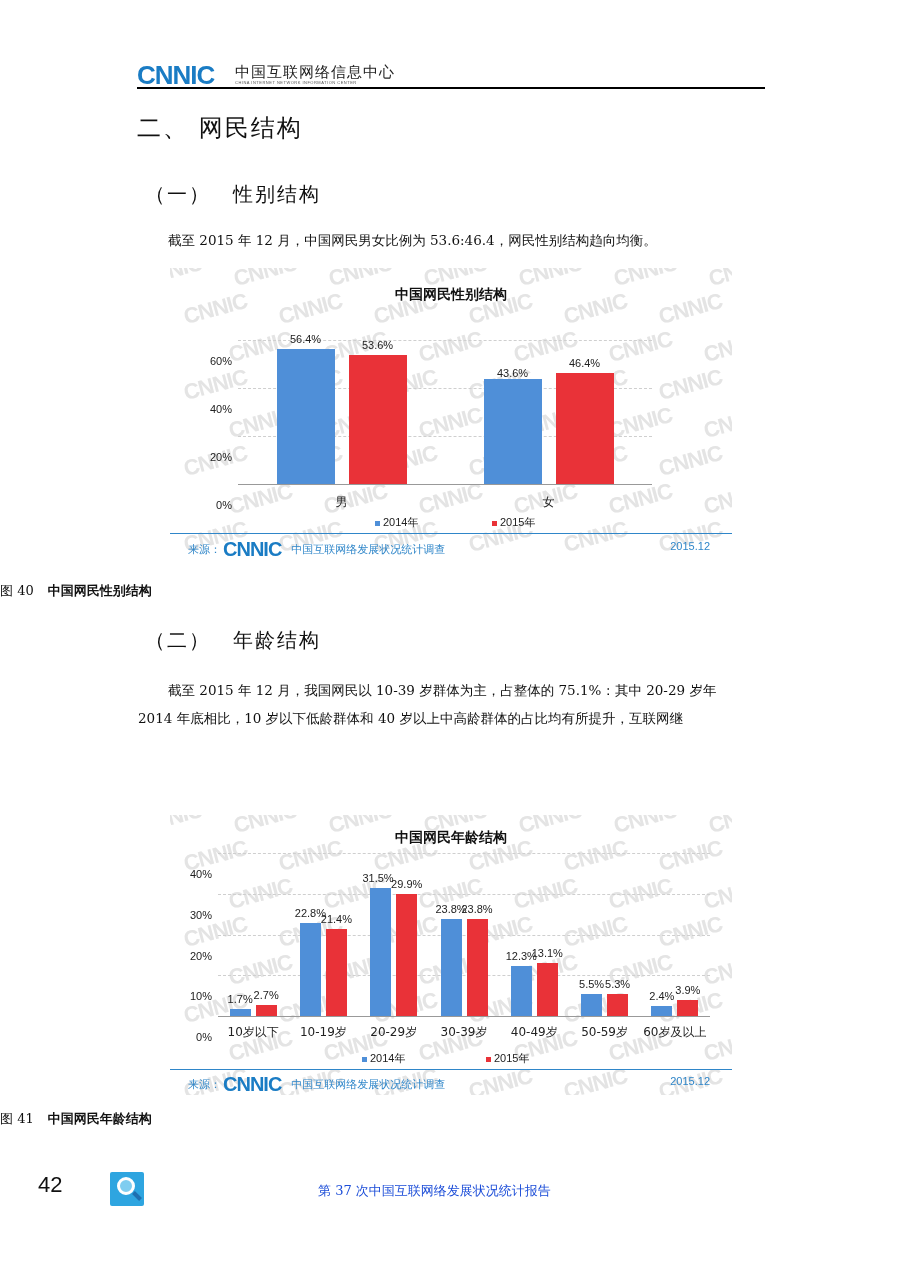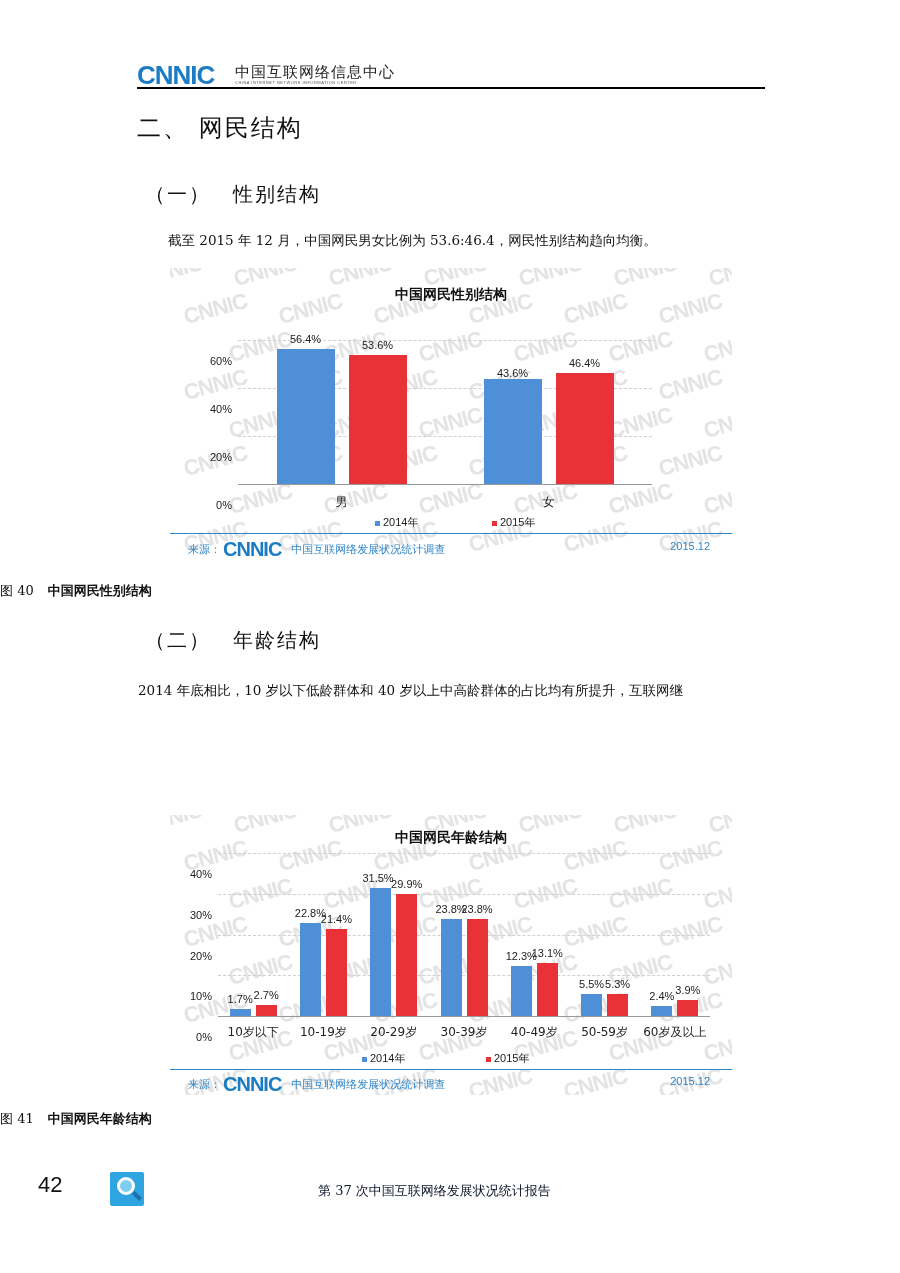--- a/index.html
+++ b/index.html
@@ -45,21 +45,21 @@
     .source-date { position: absolute; right: 22px; font-family: "Liberation Sans", sans-serif; font-size: 11px; color: #2f86c9; }
 
     .caption { position: absolute; width: 900px; font-size: 13px; color: #111; }
     .caption .fig-num { font-family: "DejaVu Serif", serif; margin-right: 14px; }
     .caption .fig-title { font-family: "DejaVu Sans", sans-serif; font-weight: bold; }
 
     .page-num { position: absolute; left: 38px; top: 1172px; font-family: "Liberation Sans", sans-serif; font-size: 22px; color: #111; }
     .footer-icon { position: absolute; left: 110px; top: 1172px; width: 34px; height: 34px; background: #2ea5e0; border-radius: 2px; }
     .footer-icon .lens { position: absolute; left: 7px; top: 5px; width: 18px; height: 18px; border: 3px solid #fff; border-radius: 50%; background: #7fcdf0; }
     .footer-icon .handle { position: absolute; left: 22px; top: 22px; width: 10px; height: 4px; background: #1f6fb0; transform: rotate(45deg); }
-    .footer-title { position: absolute; left: 318px; top: 1182px; font-size: 13px; color: #0f172a; }
+    .footer-title { position: absolute; left: 318px; top: 1182px; font-size: 13px; color: #1d4ed8; }
   </style>
 </head>
 <body>
 
 <div class="header">
   <div class="cnnic-logo">CNNIC</div>
   <div class="org-name">中国互联网络信息中心</div>
   <div class="org-sub">CHINA INTERNET NETWORK INFORMATION CENTER</div>
   <div class="header-rule"></div>
 </div>
@@ -156,20 +156,21 @@
 </div>
 
 <div class="caption" style="top:582px;">
   <span class="fig-num">图 40</span><span class="fig-title">中国网民性别结构</span>
 </div>
 
 <div class="h2" style="top:627px;">
   <span class="num">（二）</span><span>年龄结构</span>
 </div>
 <div class="para" style="top:676px; left:138px; width:640px;">
+  <div style="padding-left:30px;">截至 2015 年 12 月，我国网民以 10-39 岁群体为主，占整体的 75.1%：其中 20-29 岁年</div>
   <div>2014 年底相比，10 岁以下低龄群体和 40 岁以上中高龄群体的占比均有所提升，互联网继</div>
 </div>
 
 <div class="chart" id="chart-age" style="top:815px; height:280px;">
   <div id="wm2">
       <div class="watermark" style="left: -31.8421px; top: -10px;">CNNIC</div>
       <div class="watermark" style="left: 63.1579px; top: -10px;">CNNIC</div>
       <div class="watermark" style="left: 158.158px; top: -10px;">CNNIC</div>
       <div class="watermark" style="left: 253.158px; top: -10px;">CNNIC</div>
       <div class="watermark" style="left: 348.158px; top: -10px;">CNNIC</div>

